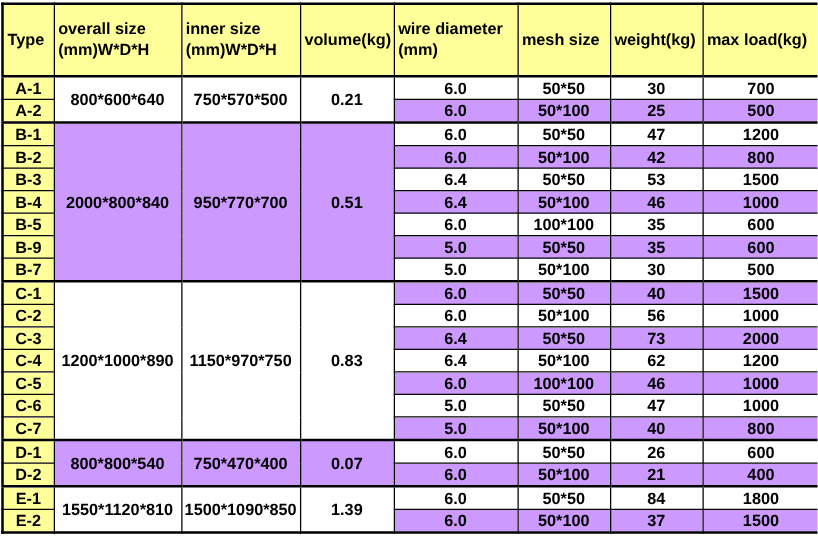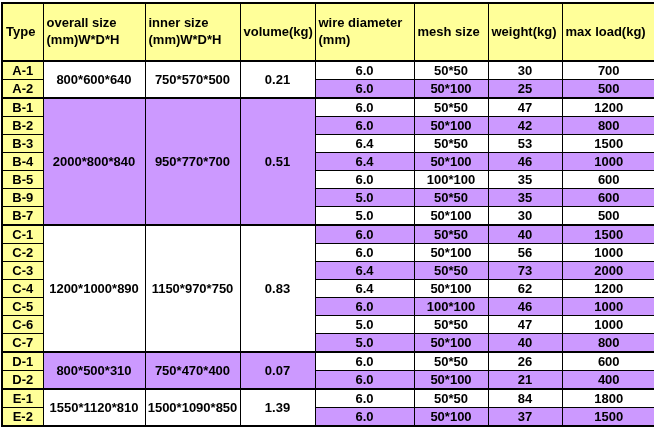--- a/index.html
+++ b/index.html
@@ -200,21 +200,21 @@
     <tr>
       <td class="type-cell">C-7</td>
       <td class="bg-purple">5.0</td>
       <td class="bg-purple">50*100</td>
       <td class="bg-purple">40</td>
       <td class="bg-purple">800</td>
     </tr>
 
     <tr class="group-start">
       <td class="type-cell">D-1</td>
-      <td class="bg-purple" rowspan="2">800*500*310</td>
+      <td class="bg-purple" rowspan="2">800*800*540</td>
       <td class="bg-purple" rowspan="2">750*470*400</td>
       <td class="bg-purple" rowspan="2">0.07</td>
       <td class="bg-white">6.0</td>
       <td class="bg-white">50*50</td>
       <td class="bg-white">26</td>
       <td class="bg-white">600</td>
     </tr>
     <tr>
       <td class="type-cell">D-2</td>
       <td class="bg-purple">6.0</td>

